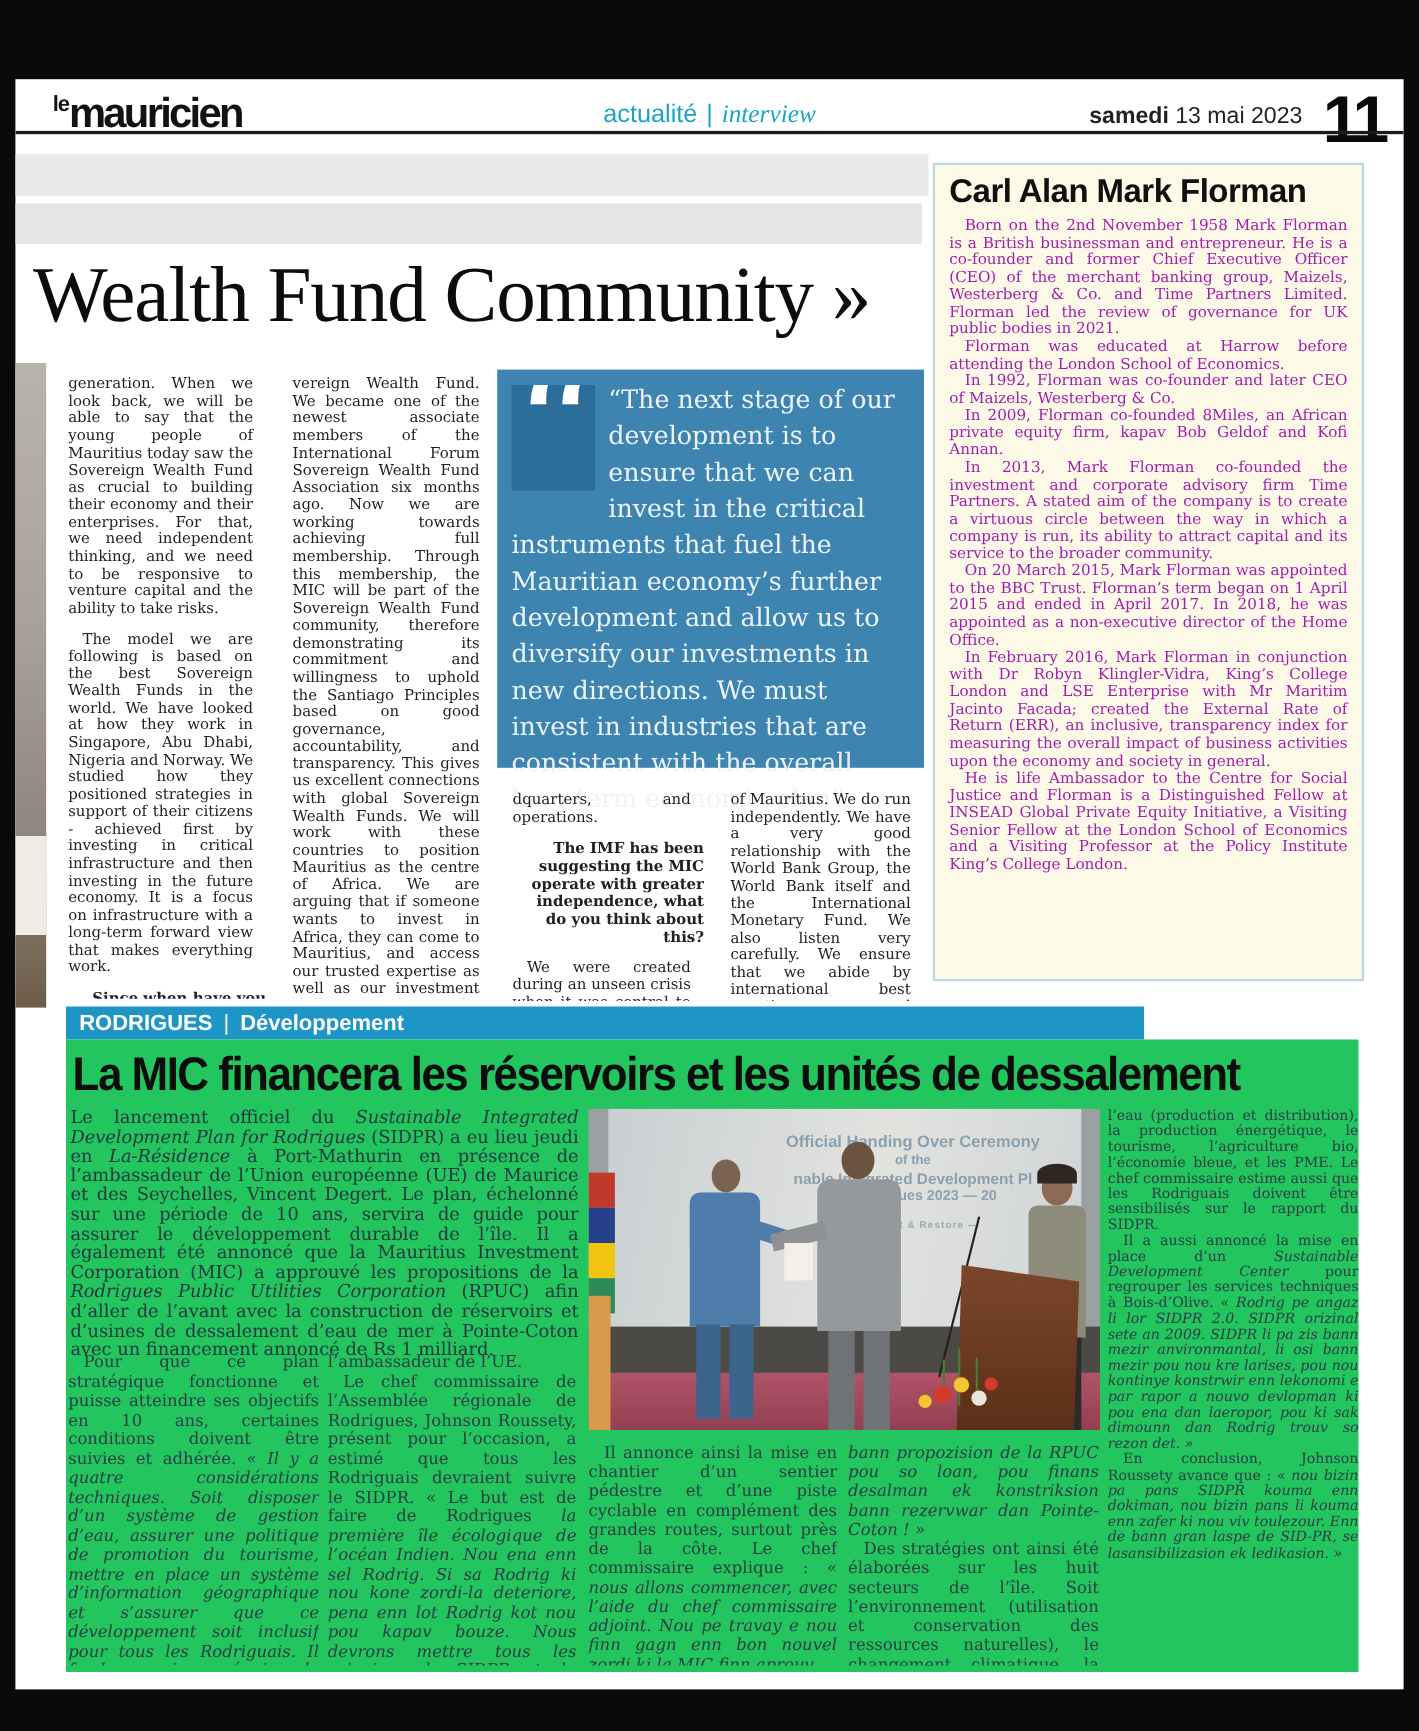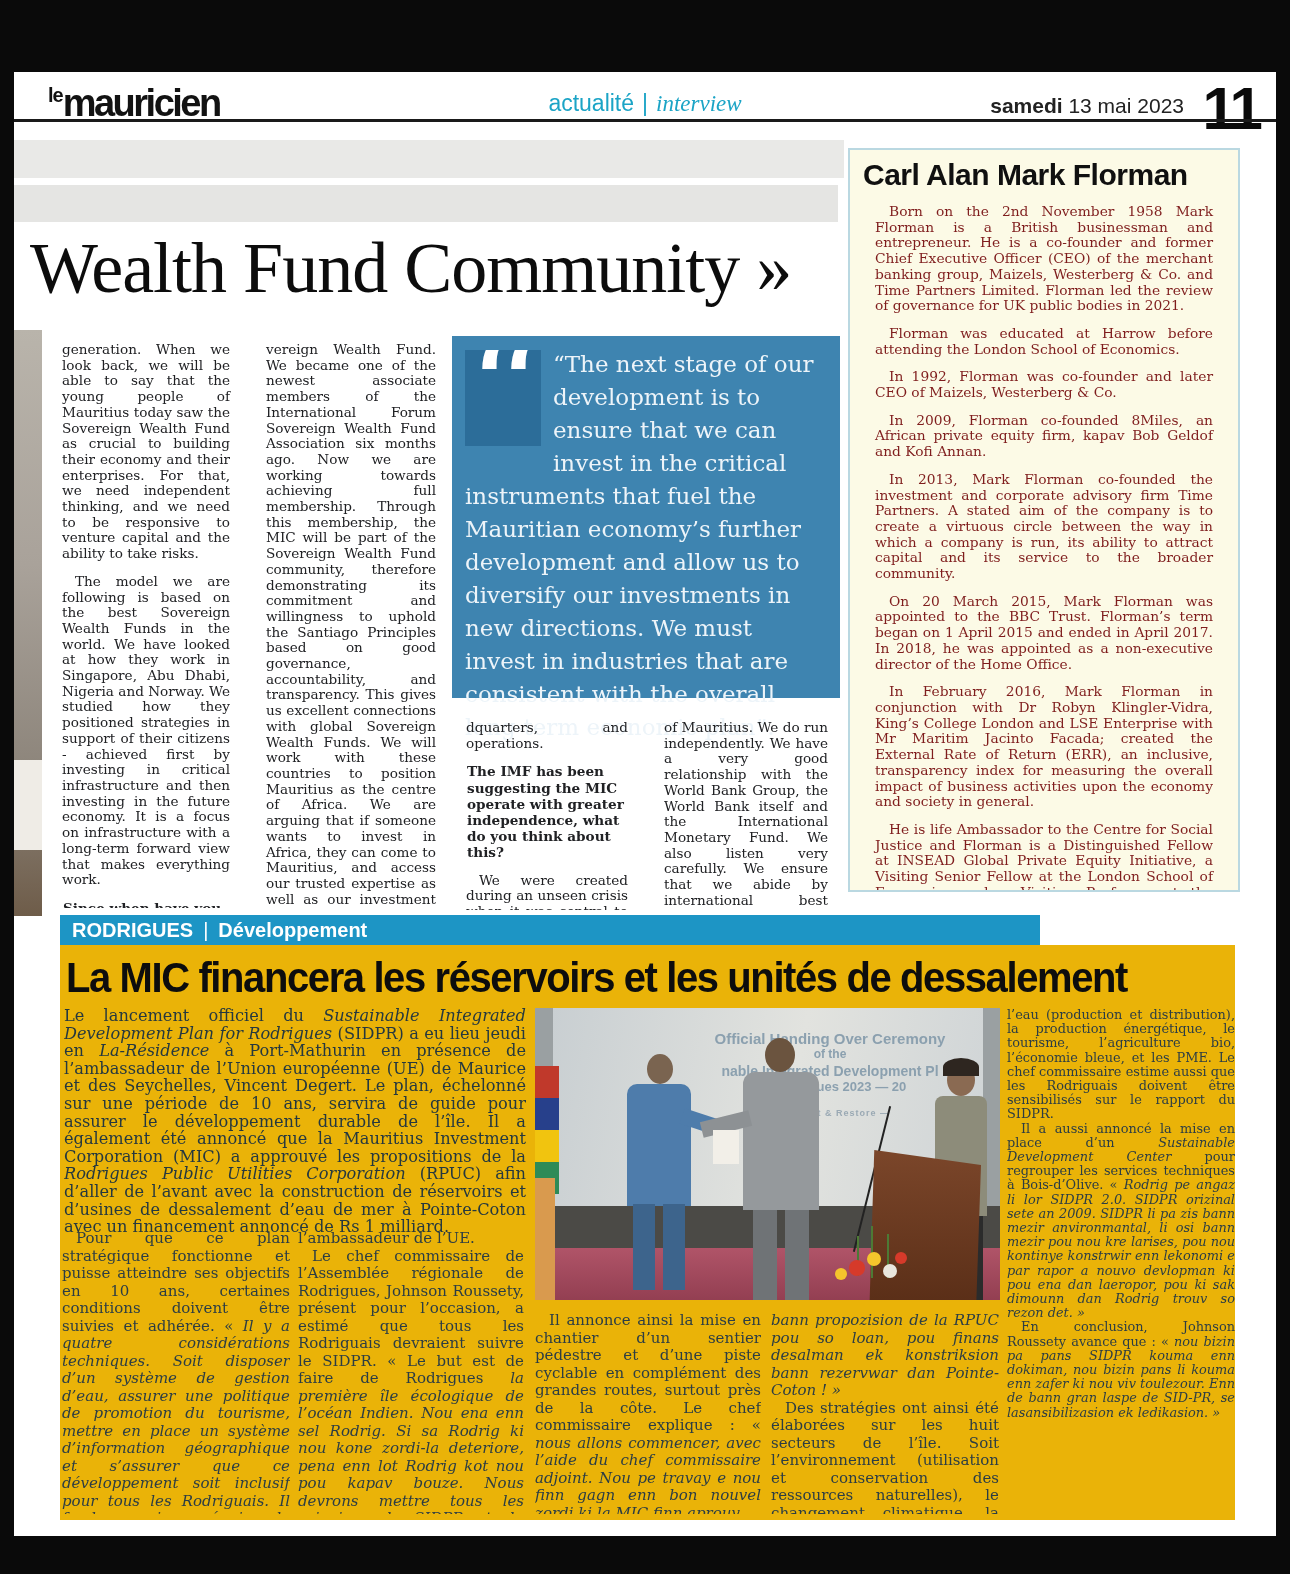--- a/index.html
+++ b/index.html
@@ -21,40 +21,40 @@
   .strip2{position:absolute;left:0;top:113px;width:824px;height:37px;background:#e5e5e3;}
   .side-photo{position:absolute;left:0;top:258px;width:28px;height:586px;
     background:linear-gradient(180deg,#b9b4ab 0%,#a9a29a 40%,#8d857b 75%,#6e5c49 100%);}
   .side-photo .blob{position:absolute;left:0;width:100%;background:#efece6;}
 
   
   .headline{position:absolute;left:16px;top:160px;width:820px;font-family:"Liberation Serif",serif;font-size:72px;line-height:1;color:#0c0c0c;letter-spacing:-1px;white-space:nowrap;}
   .icol{position:absolute;top:258px;height:578px;font-family:"DejaVu Serif",serif;font-size:13.6px;line-height:15.7px;text-align:justify;color:#202124;overflow:hidden;}
   .icol p{margin:12px;}
   .icol p.ind{text-indent:13px;}
-  .icol p.q{font-weight:bold;padding-left:13px;margin:6px 0 2px;text-align:left;line-height:16.2px;}
+  .icol p.q{font-weight:bold;padding-left:13px;margin:6px 0 2px;text-align:right;line-height:16.2px;}
   .c1{left:36px;width:192px;}
   .c2{left:240px;width:194px;}
   .c3{left:440px;top:636px;height:202px;width:186px;}
   .c4{left:638px;top:636px;height:202px;width:188px;}
 
   .pullquote{position:absolute;left:438px;top:264px;width:388px;height:362px;background:#3e84b0;box-sizing:border-box;
     padding:12px 13px 0 13px;color:#edf4f9;font-family:"DejaVu Serif",serif;font-size:23px;line-height:33px;text-align:left;}
   .qmark{float:left;width:76px;height:96px;background:#2c6d99;margin:2px 12px 8px 0;position:relative;overflow:hidden;}
   .qmark span{position:absolute;left:2px;top:-34px;font-size:150px;line-height:1;color:#ffffff;font-family:"DejaVu Serif",serif;}
 
   
   .profile{position:absolute;left:834px;top:76px;width:392px;height:744px;background:#fcfae6;border:2px solid #bad8e1;box-sizing:border-box;padding:8px 13px;overflow:hidden;}
   .profile h2{margin:0 0 6px 0;font-family:"Liberation Sans",sans-serif;font-size:30px;letter-spacing:-0.5px;color:#101010;}
-  .profile p{margin:12px;font-family:"DejaVu Serif",serif;font-size:13.8px;line-height:15.7px;text-align:justify;color:#7f1d1d;text-indent:14px;}
+  .profile p{margin:0;font-family:"DejaVu Serif",serif;font-size:13.8px;line-height:15.7px;text-align:justify;color:#a21caf;text-indent:14px;}
 
   
   .kicker{position:absolute;left:46px;top:843px;width:980px;height:30px;background:#1d95c5;color:#fff;font-weight:bold;font-size:20px;line-height:30px;box-sizing:border-box;padding-left:12px;}
   .kicker .sep{font-weight:300;padding:0 10px;}
-  .bluebg{position:absolute;left:46px;top:873px;width:1175px;height:575px;background:#eab308;}
+  .bluebg{position:absolute;left:46px;top:873px;width:1175px;height:575px;background:#22c55e;}
   .bheadline{position:absolute;left:6px;top:8px;width:1240px;font-family:"Liberation Sans",sans-serif;font-weight:bold;font-size:43px;letter-spacing:-1.5px;color:#0d0d0d;transform:scaleX(0.93);transform-origin:left;white-space:nowrap;}
   .lead{position:absolute;left:4px;top:62px;width:462px;height:230px;font-family:"DejaVu Serif",serif;font-size:16.2px;line-height:17.6px;text-align:justify;color:#25383f;overflow:hidden;}
   .bcol{position:absolute;font-family:"DejaVu Serif",serif;font-size:15px;line-height:17.5px;text-align:justify;color:#2c3d44;overflow:hidden;}
   .bcol p{margin:0;}
   .bcol p.ind{text-indent:14px;}
   .it{font-style:italic;}
   .colA{left:2px;top:285px;width:228px;height:284px;}
   .colB{left:238px;top:285px;width:226px;height:284px;}
   .colC{left:475px;top:367px;width:226px;height:202px;}
   .colD{left:711px;top:367px;width:228px;height:202px;}

